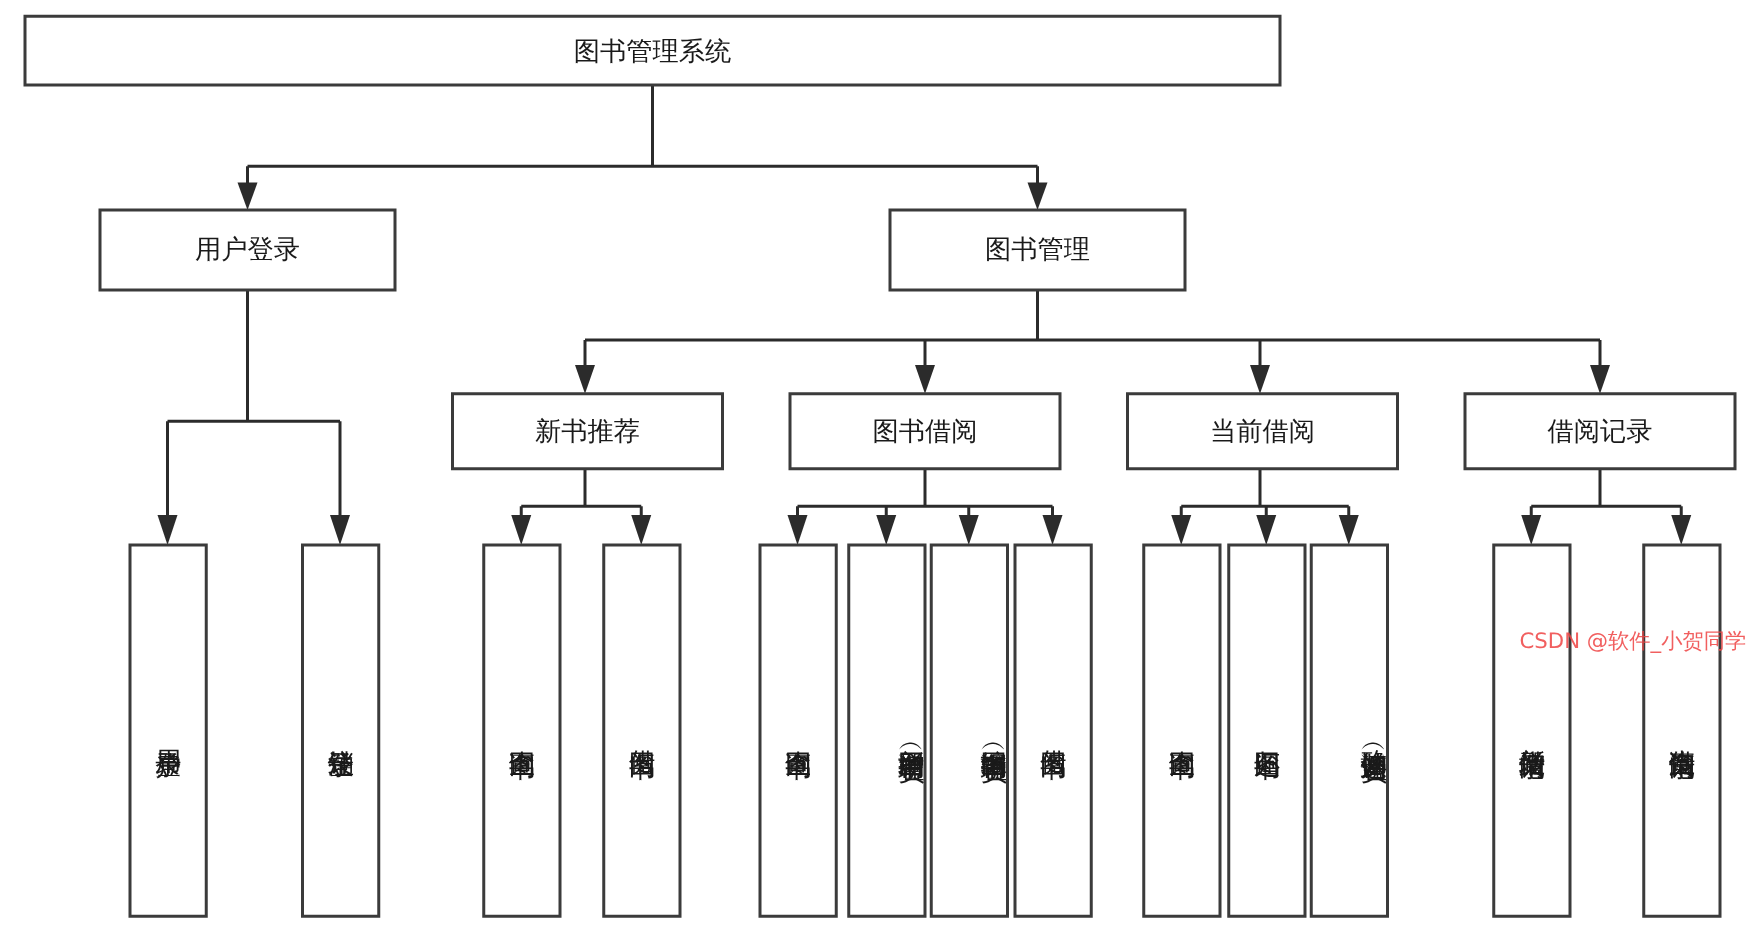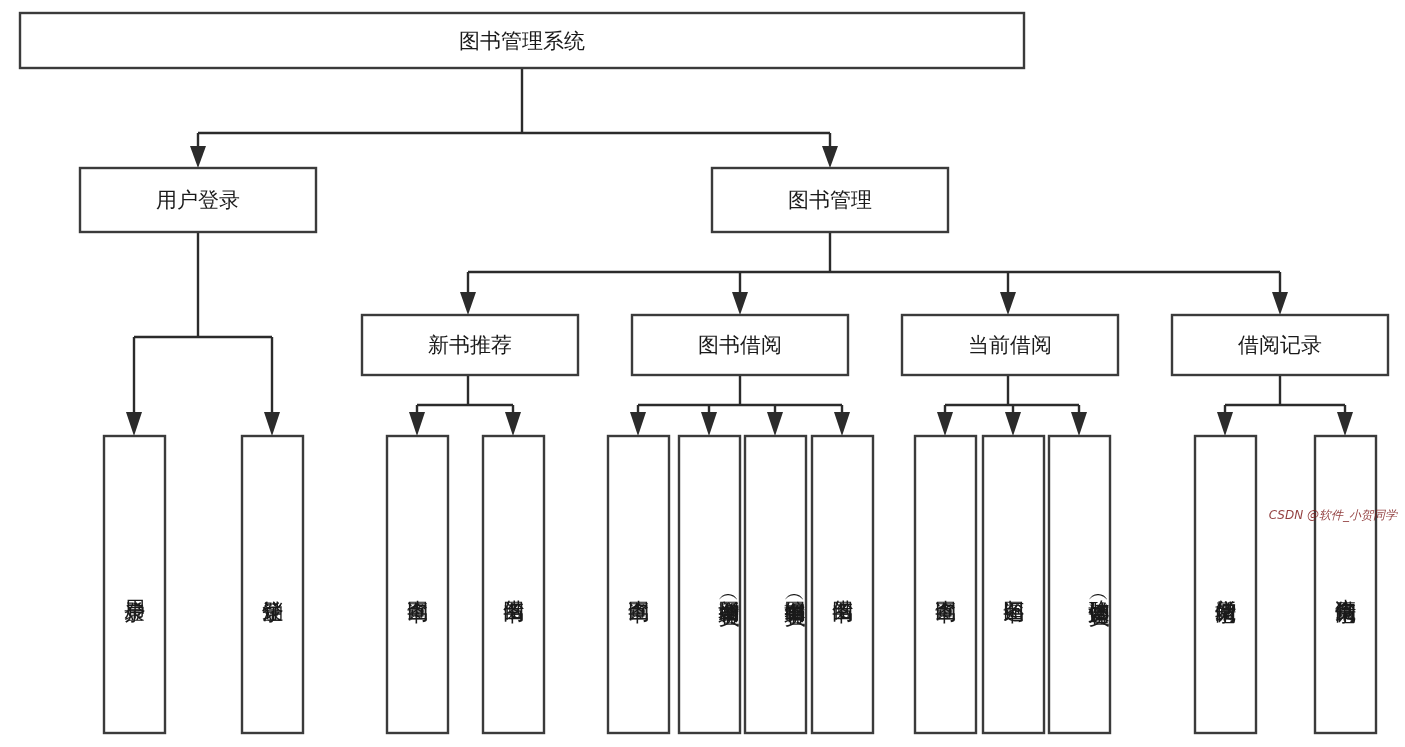--- a/index.html
+++ b/index.html
@@ -59,25 +59,24 @@
     letter-spacing: 1px;
     text-align: center;
     white-space: nowrap;
     pointer-events: none;
   }
   #watermark {
     position: absolute;
     right: 8px;
     bottom: 6px;
     font-family: "DejaVu Sans", "Liberation Sans", sans-serif;
-    font-size: 12px;
-    color: #7f1d1d;
+    font-size: 17px;
+    color: #ef4444;
     opacity: 0.85;
     white-space: nowrap;
-    font-style: italic;
   }
 </style>
 </head>
 <body>
 
 <div id="diagram-root">
 
   <svg id="tree-svg" viewBox="0 0 1405 747">
 
     <g>

